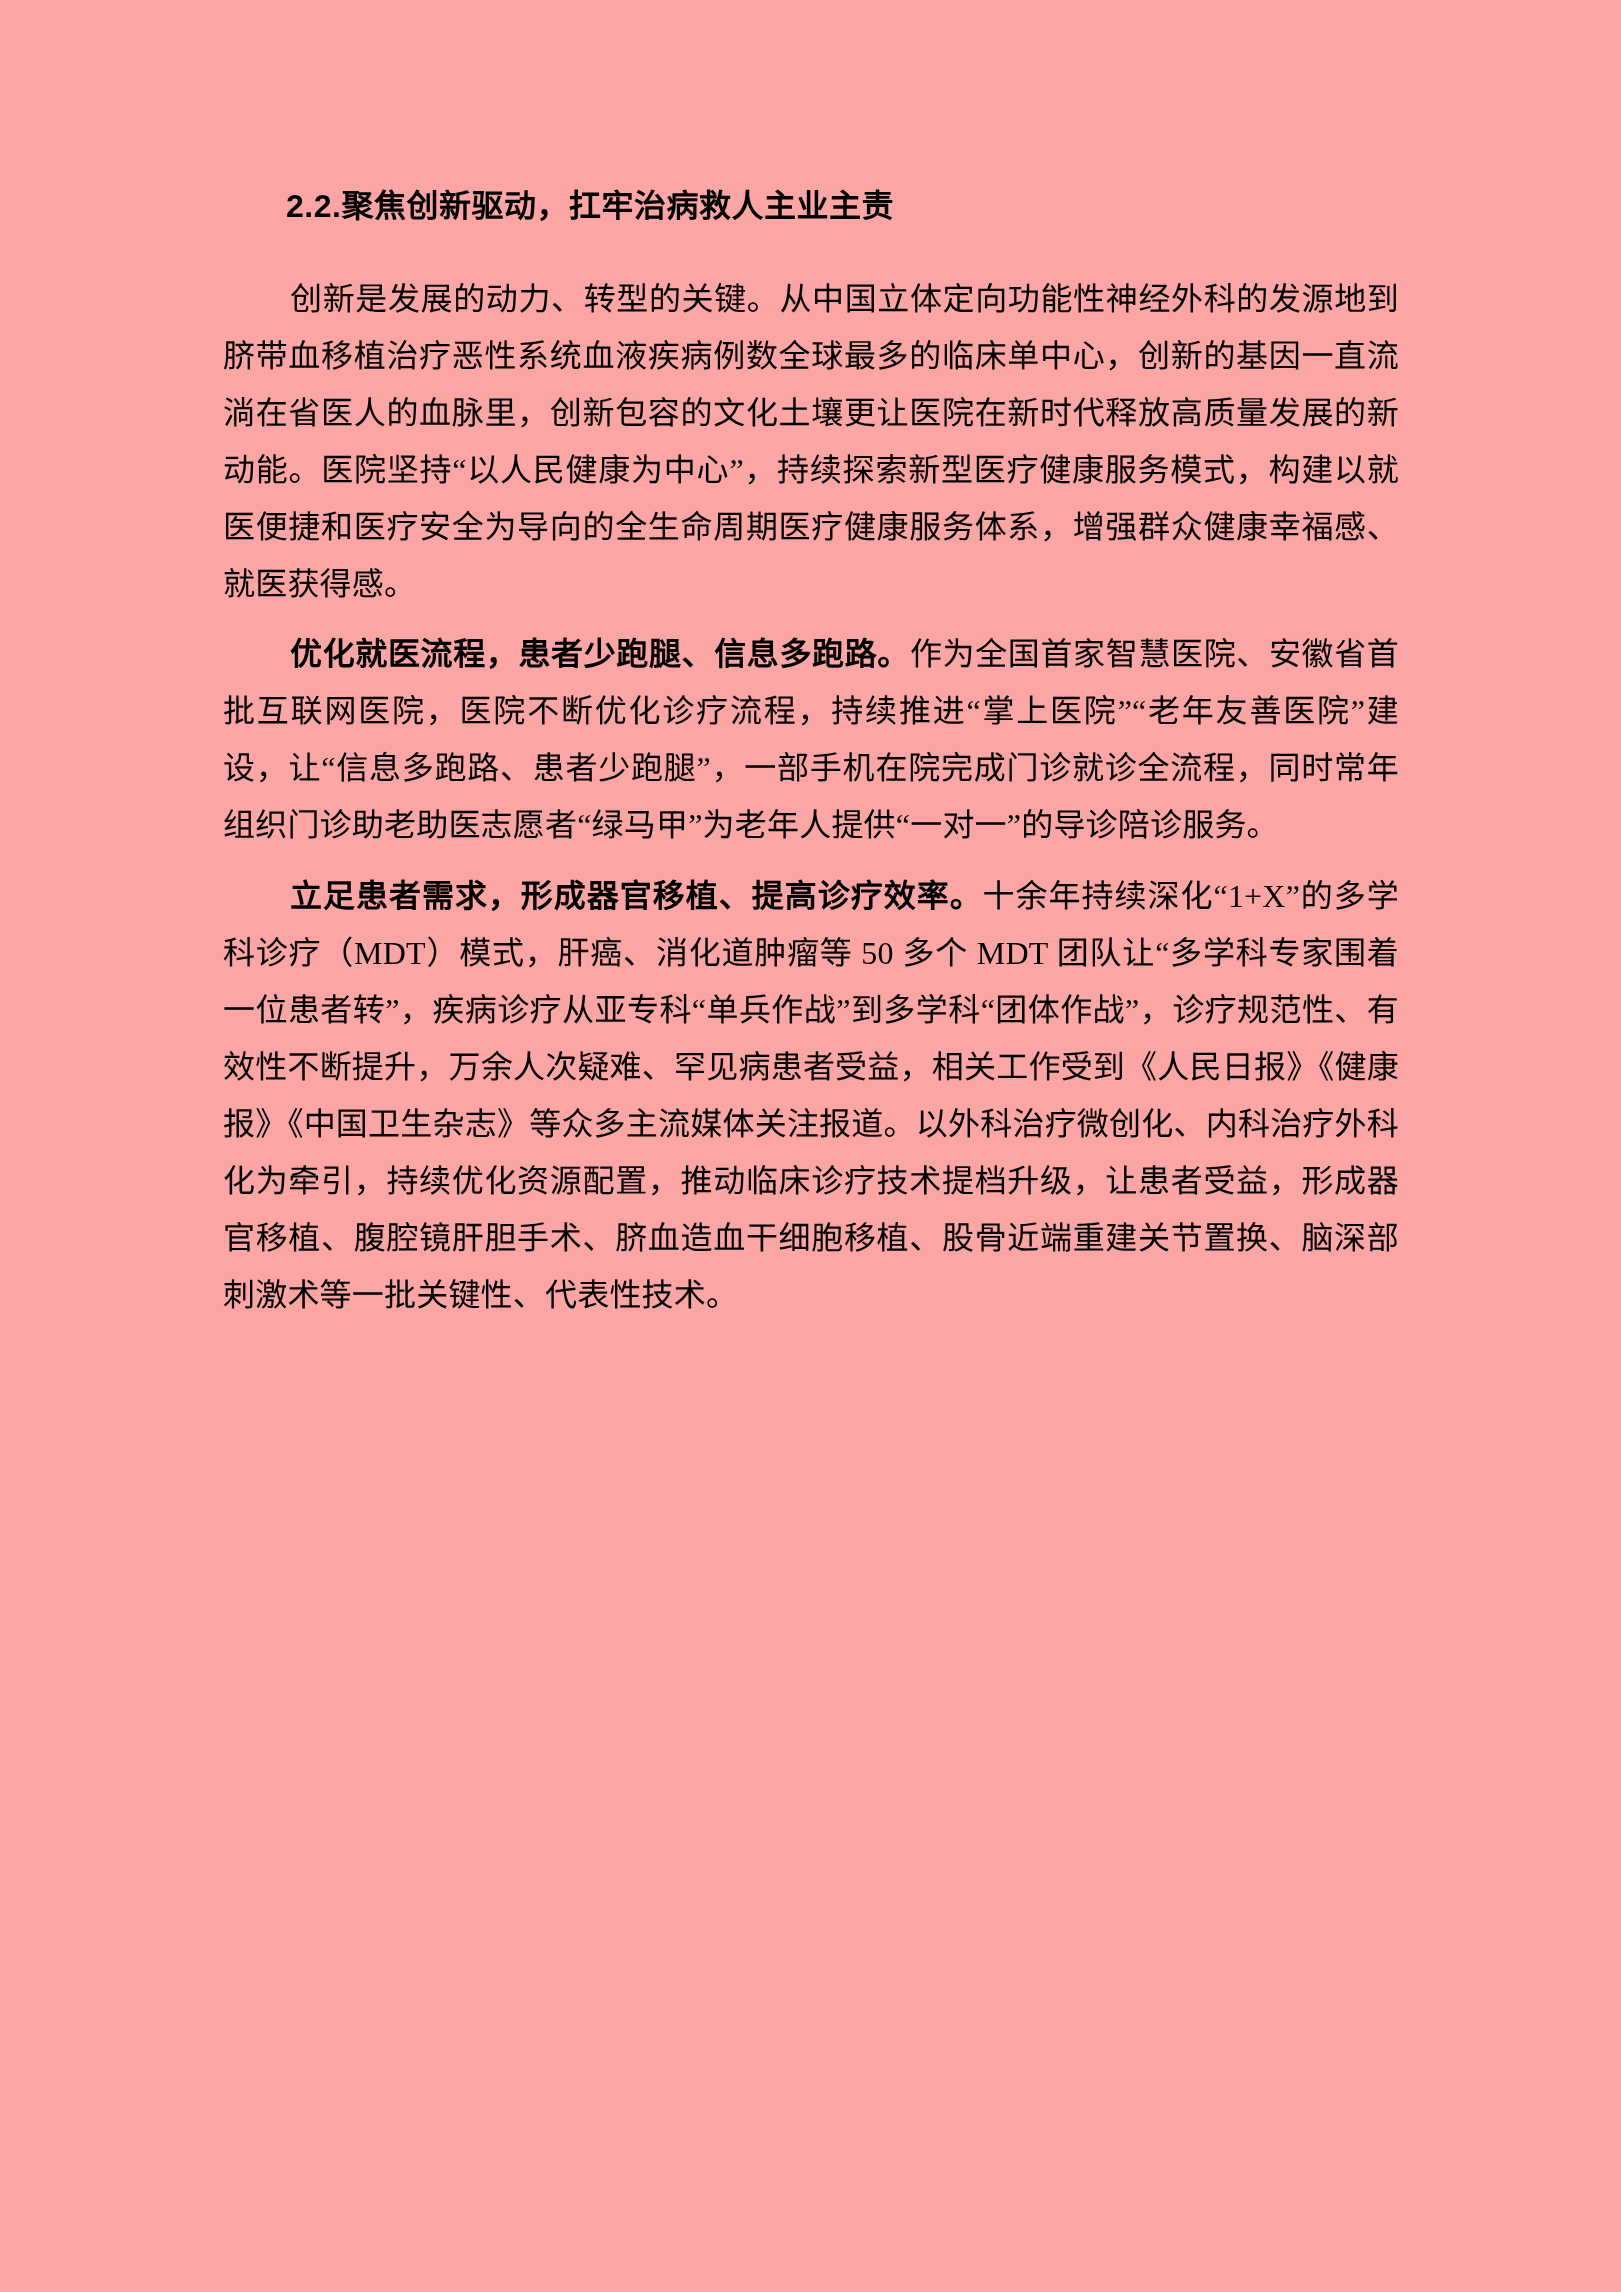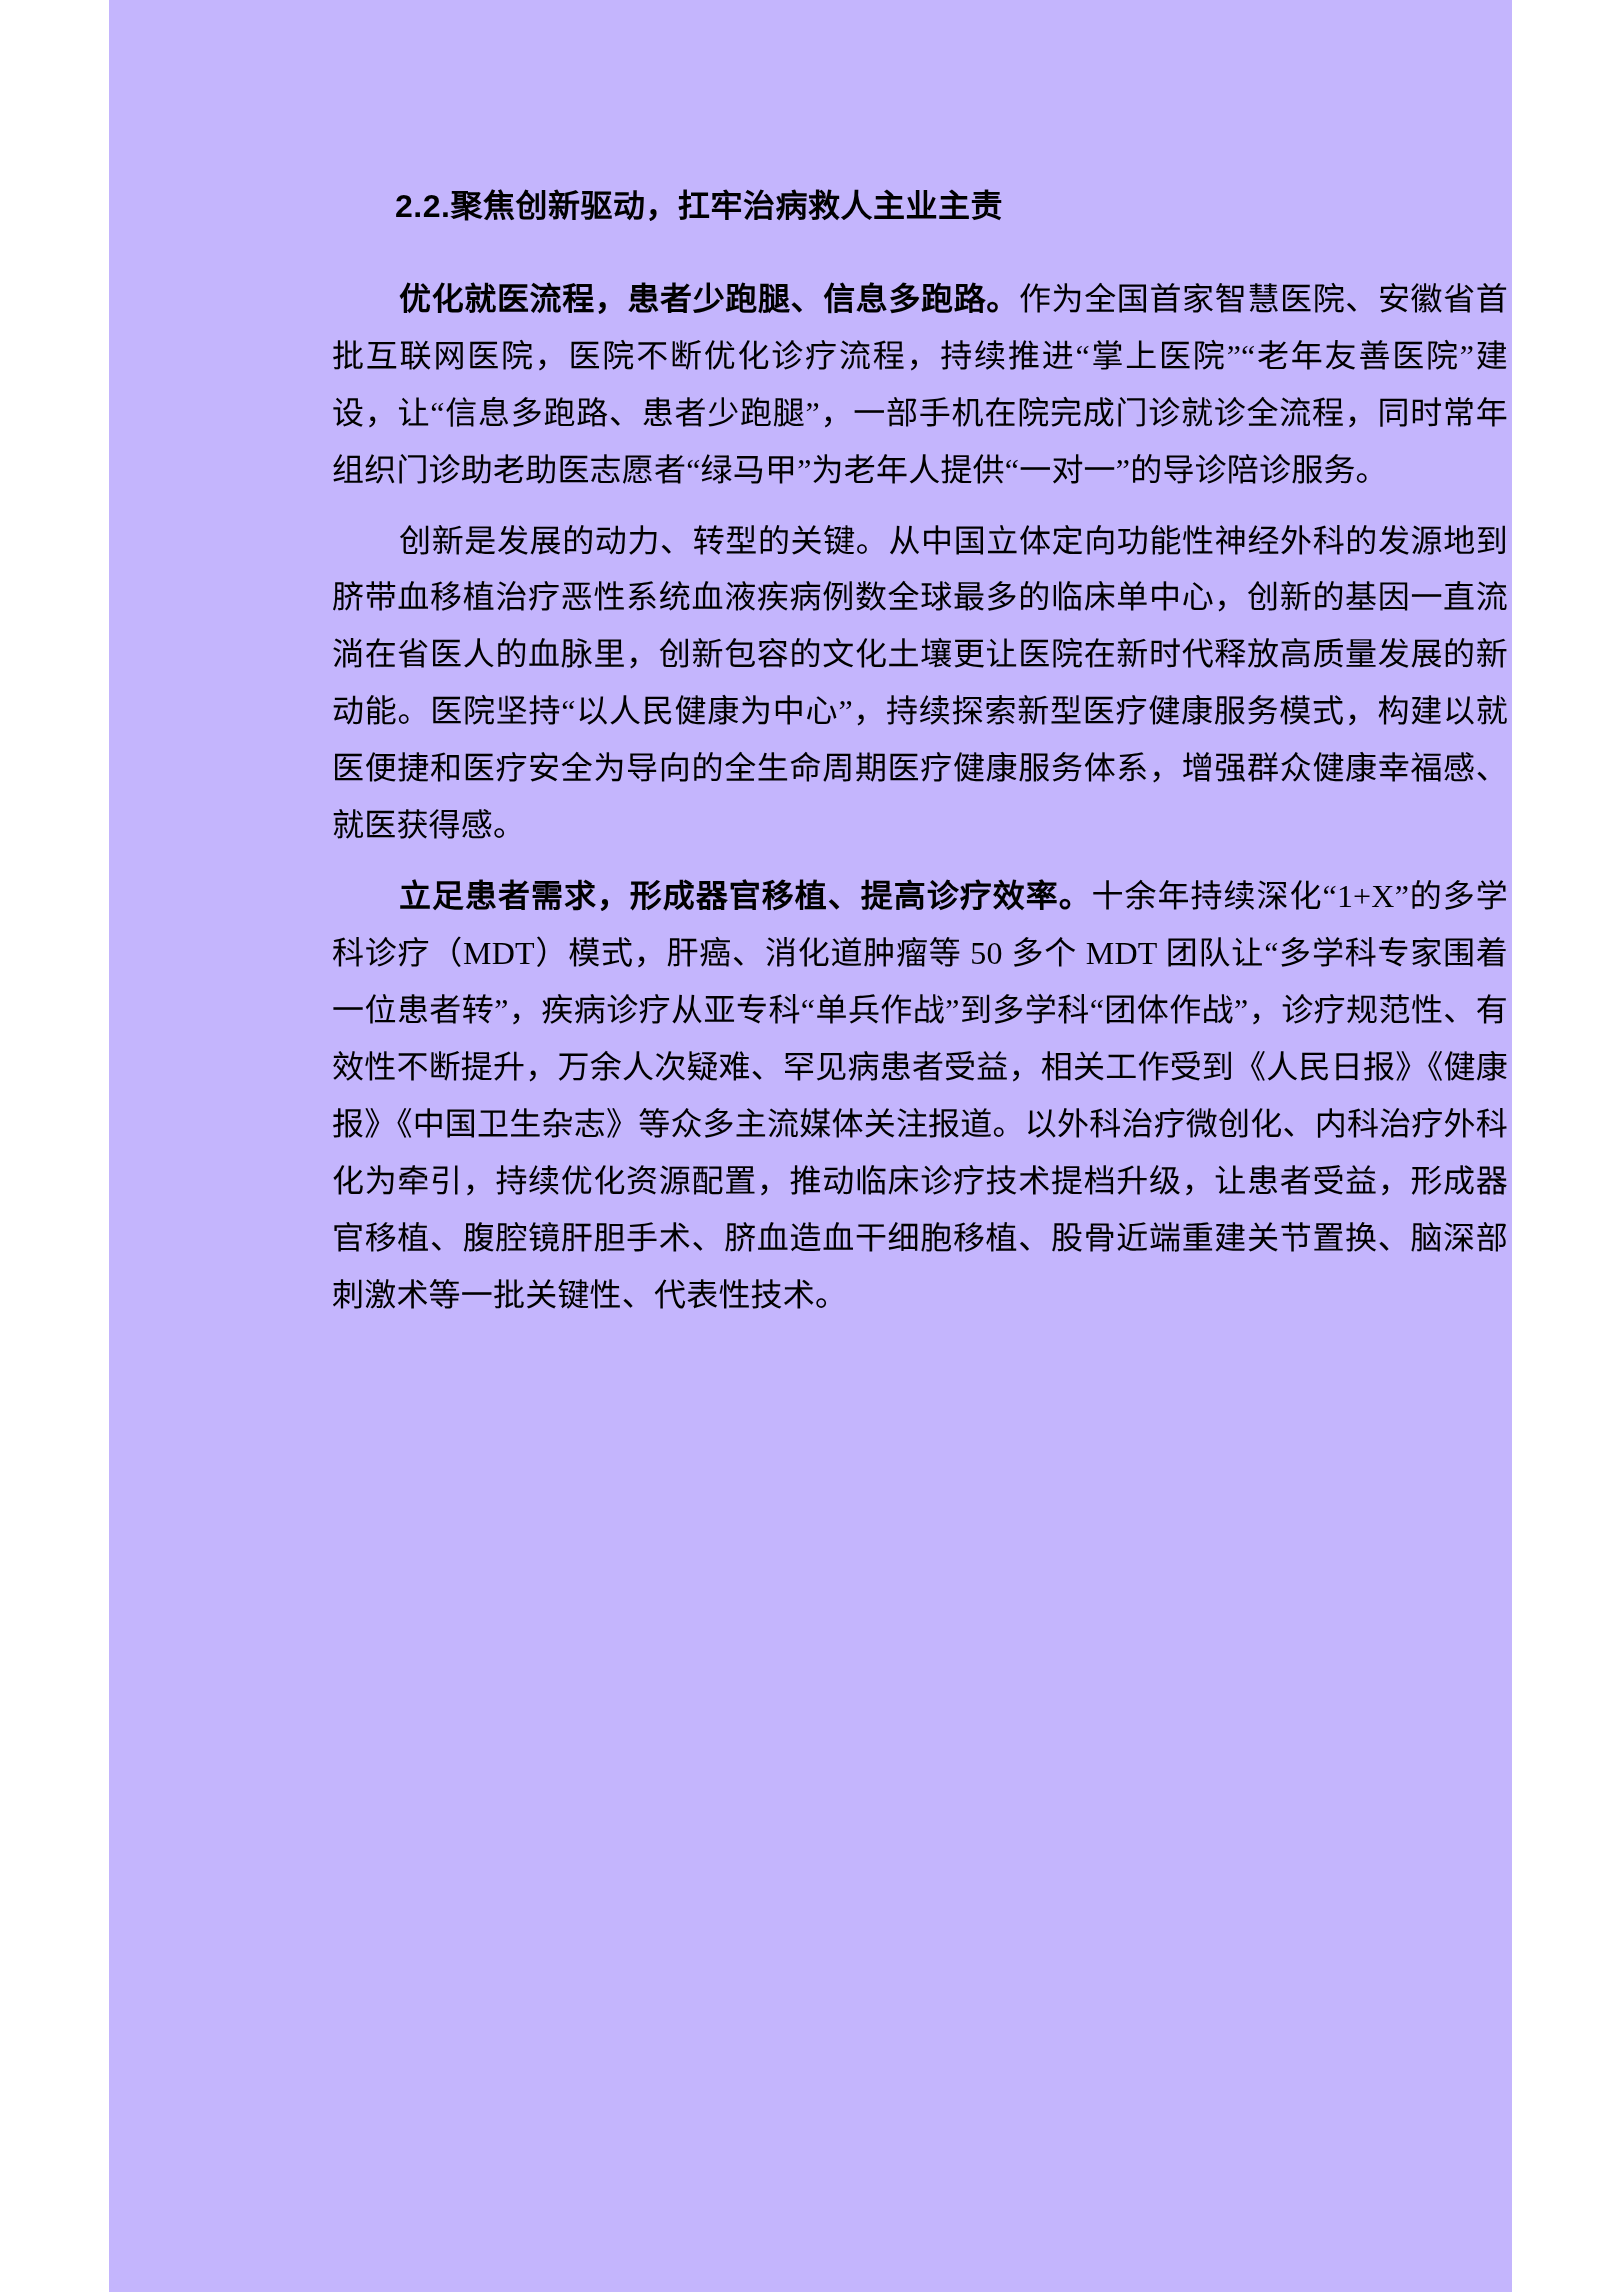--- a/index.html
+++ b/index.html
@@ -3,23 +3,23 @@
 <meta charset="utf-8">
 <title>Document</title>
 <style>
   html, body {
     margin: 0;
     padding: 0;
     background: #ffffff;
   }
   .page {
     position: relative;
-    width: 1403px;
+    width: 1621px;
     height: 2293px;
-    background: #c4b5fd;
+    background: #fca5a5;
     margin: 0 auto;
     overflow: hidden;
     font-family: "Liberation Serif", "DejaVu Serif", serif;
     color: #000000;
   }
   .content {
     position: absolute;
     left: 223px;
     top: 182px;
     width: 1176px;
@@ -52,25 +52,25 @@
 </style>
 </head>
 <body>
 
 <div class="page">
   <div class="content">
 
     <h2 class="heading">2.2.聚焦创新驱动，扛牢治病救人主业主责</h2>
 
     <p class="para">
-      <span class="lead">优化就医流程，患者少跑腿、信息多跑路。</span><span>作为全国首家智慧医院、安徽省首批互联网医院，医院不断优化诊疗流程，持续推进“掌上医院”“老年友善医院”建设，让“信息多跑路、患者少跑腿”，一部手机在院完成门诊就诊全流程，同时常年组织门诊助老助医志愿者“绿马甲”为老年人提供“一对一”的导诊陪诊服务。</span>
+      <span>创新是发展的动力、转型的关键。从中国立体定向功能性神经外科的发源地到脐带血移植治疗恶性系统血液疾病例数全球最多的临床单中心，创新的基因一直流淌在省医人的血脉里，创新包容的文化土壤更让医院在新时代释放高质量发展的新动能。医院坚持“以人民健康为中心”，持续探索新型医疗健康服务模式，构建以就医便捷和医疗安全为导向的全生命周期医疗健康服务体系，增强群众健康幸福感、就医获得感。</span>
     </p>
 
     <p class="para">
-      <span>创新是发展的动力、转型的关键。从中国立体定向功能性神经外科的发源地到脐带血移植治疗恶性系统血液疾病例数全球最多的临床单中心，创新的基因一直流淌在省医人的血脉里，创新包容的文化土壤更让医院在新时代释放高质量发展的新动能。医院坚持“以人民健康为中心”，持续探索新型医疗健康服务模式，构建以就医便捷和医疗安全为导向的全生命周期医疗健康服务体系，增强群众健康幸福感、就医获得感。</span>
+      <span class="lead">优化就医流程，患者少跑腿、信息多跑路。</span><span>作为全国首家智慧医院、安徽省首批互联网医院，医院不断优化诊疗流程，持续推进“掌上医院”“老年友善医院”建设，让“信息多跑路、患者少跑腿”，一部手机在院完成门诊就诊全流程，同时常年组织门诊助老助医志愿者“绿马甲”为老年人提供“一对一”的导诊陪诊服务。</span>
     </p>
 
     <p class="para">
       <span class="lead">立足患者需求，形成器官移植、提高诊疗效率。</span><span>十余年持续深化“1+X”的多学科诊疗（MDT）模式，肝癌、消化道肿瘤等 50 多个 MDT 团队让“多学科专家围着一位患者转”，疾病诊疗从亚专科“单兵作战”到多学科“团体作战”，诊疗规范性、有效性不断提升，万余人次疑难、罕见病患者受益，相关工作受到《人民日报》《健康报》《中国卫生杂志》等众多主流媒体关注报道。以外科治疗微创化、内科治疗外科化为牵引，持续优化资源配置，推动临床诊疗技术提档升级，让患者受益，形成器官移植、腹腔镜肝胆手术、脐血造血干细胞移植、股骨近端重建关节置换、脑深部刺激术等一批关键性、代表性技术。</span>
     </p>
 
   </div>
 </div>
 
 

